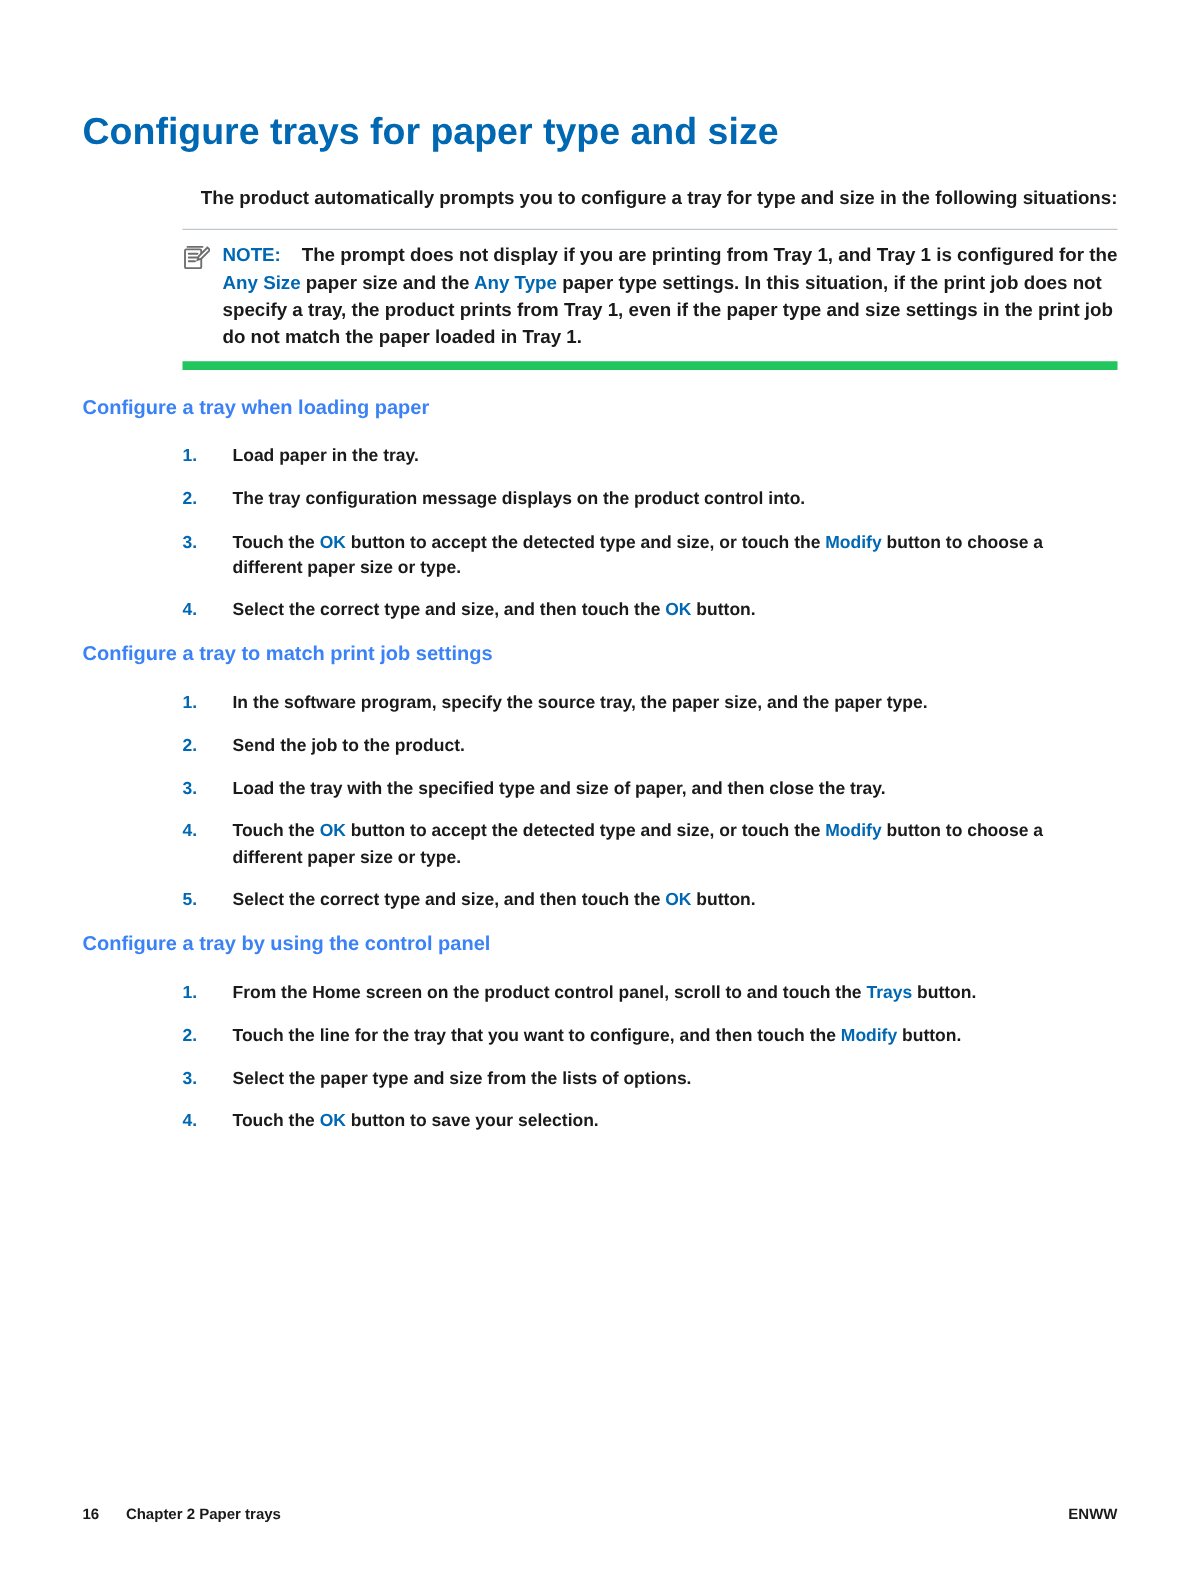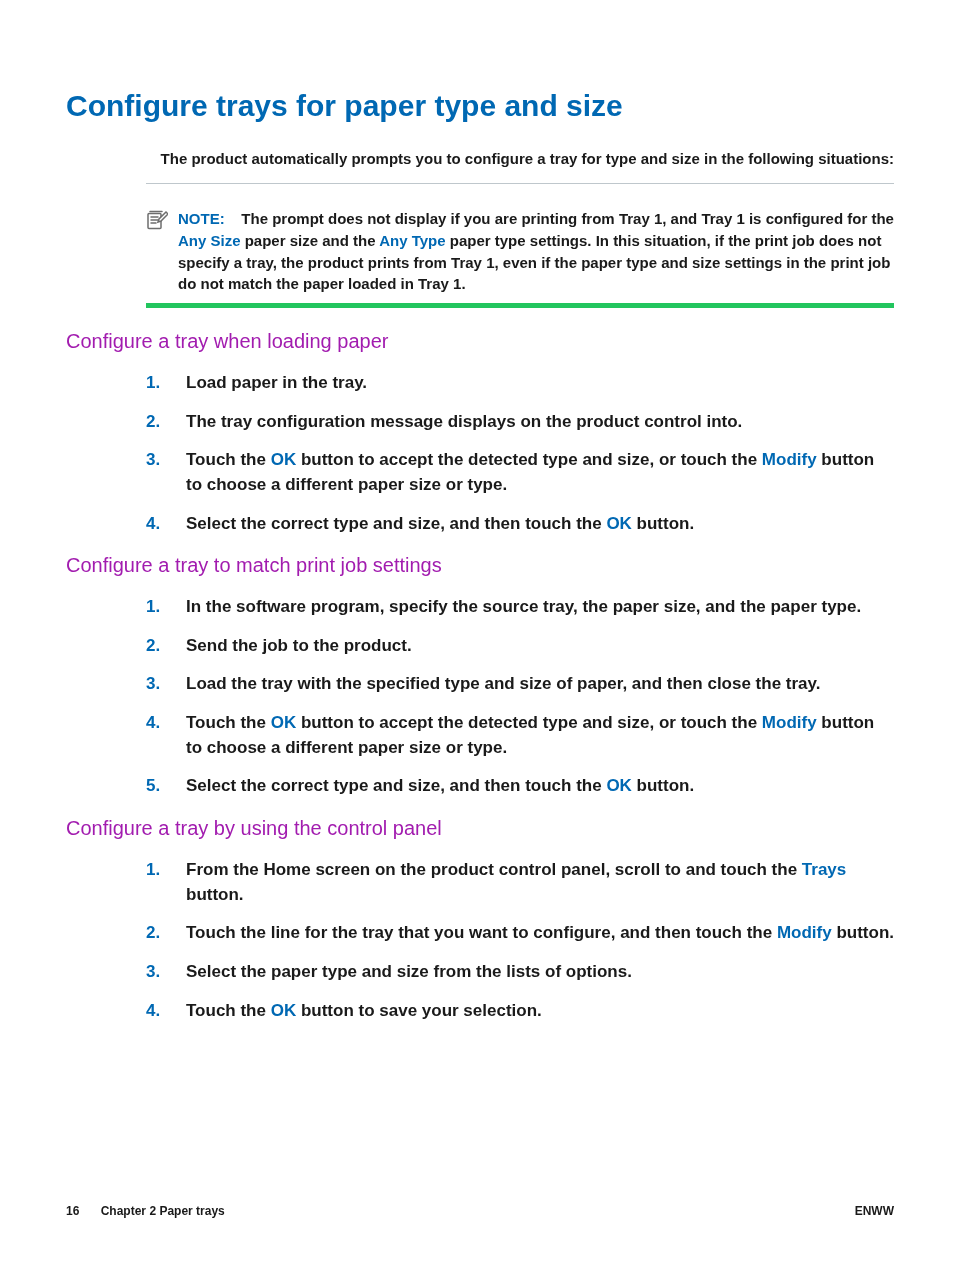--- a/index.html
+++ b/index.html
@@ -51,22 +51,22 @@
     position: absolute;
     left: 0;
     top: 0;
     color: #0068b3;
     font-size: 10px;
     line-height: 22px;
   }
 
   .note-box {
     border-top: 1px solid #bfc7cc;
-    border-bottom: 5px solid #22c55e;
-    padding: 24px 0 8px 0;
+    border-bottom: 7px solid #22c55e;
+    padding: 10px 0 8px 0;
     margin: 4px 0 22px 0;
     display: flex;
     gap: 8px;
   }
   .note-icon {
     flex: 0 0 24px;
     margin-top: 1px;
   }
   .note-text {
     flex: 1;
@@ -74,37 +74,37 @@
     font-weight: 600;
     line-height: 1.45;
   }
   .note-label {
     color: #0068b3;
     font-weight: 800;
   }
   .inline-link { color: #0068b3; }
 
   h2.section {
-    font-size: 20px;
-    font-weight: 400;
-    color: #a21caf;
+    font-size: 16px;
+    font-weight: 700;
+    color: #3b82f6;
     margin: 8px 0 18px 0;
   }
 
   ol.steps {
     list-style: none;
     padding: 0;
     margin: 0 0 18px 0;
     counter-reset: step;
   }
   ol.steps > li {
     position: relative;
     padding-left: 40px;
     margin: 0 0 14px 0;
-    font-size: 17px;
+    font-size: 14px;
     font-weight: 600;
     line-height: 1.45;
     counter-increment: step;
   }
   ol.steps > li::before {
     content: counter(step) ".";
     position: absolute;
     left: 0;
     top: 0;
     color: #0068b3;

